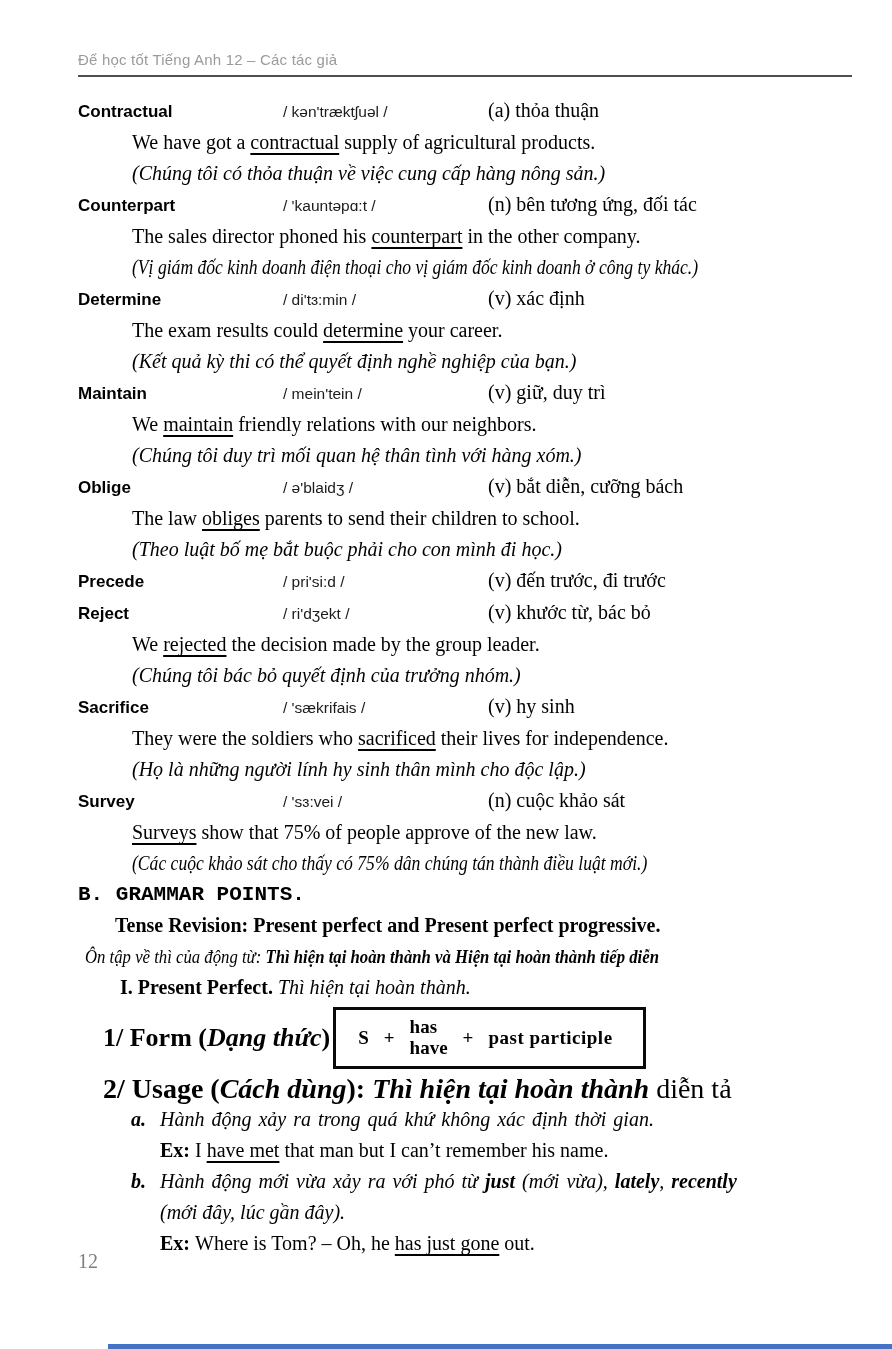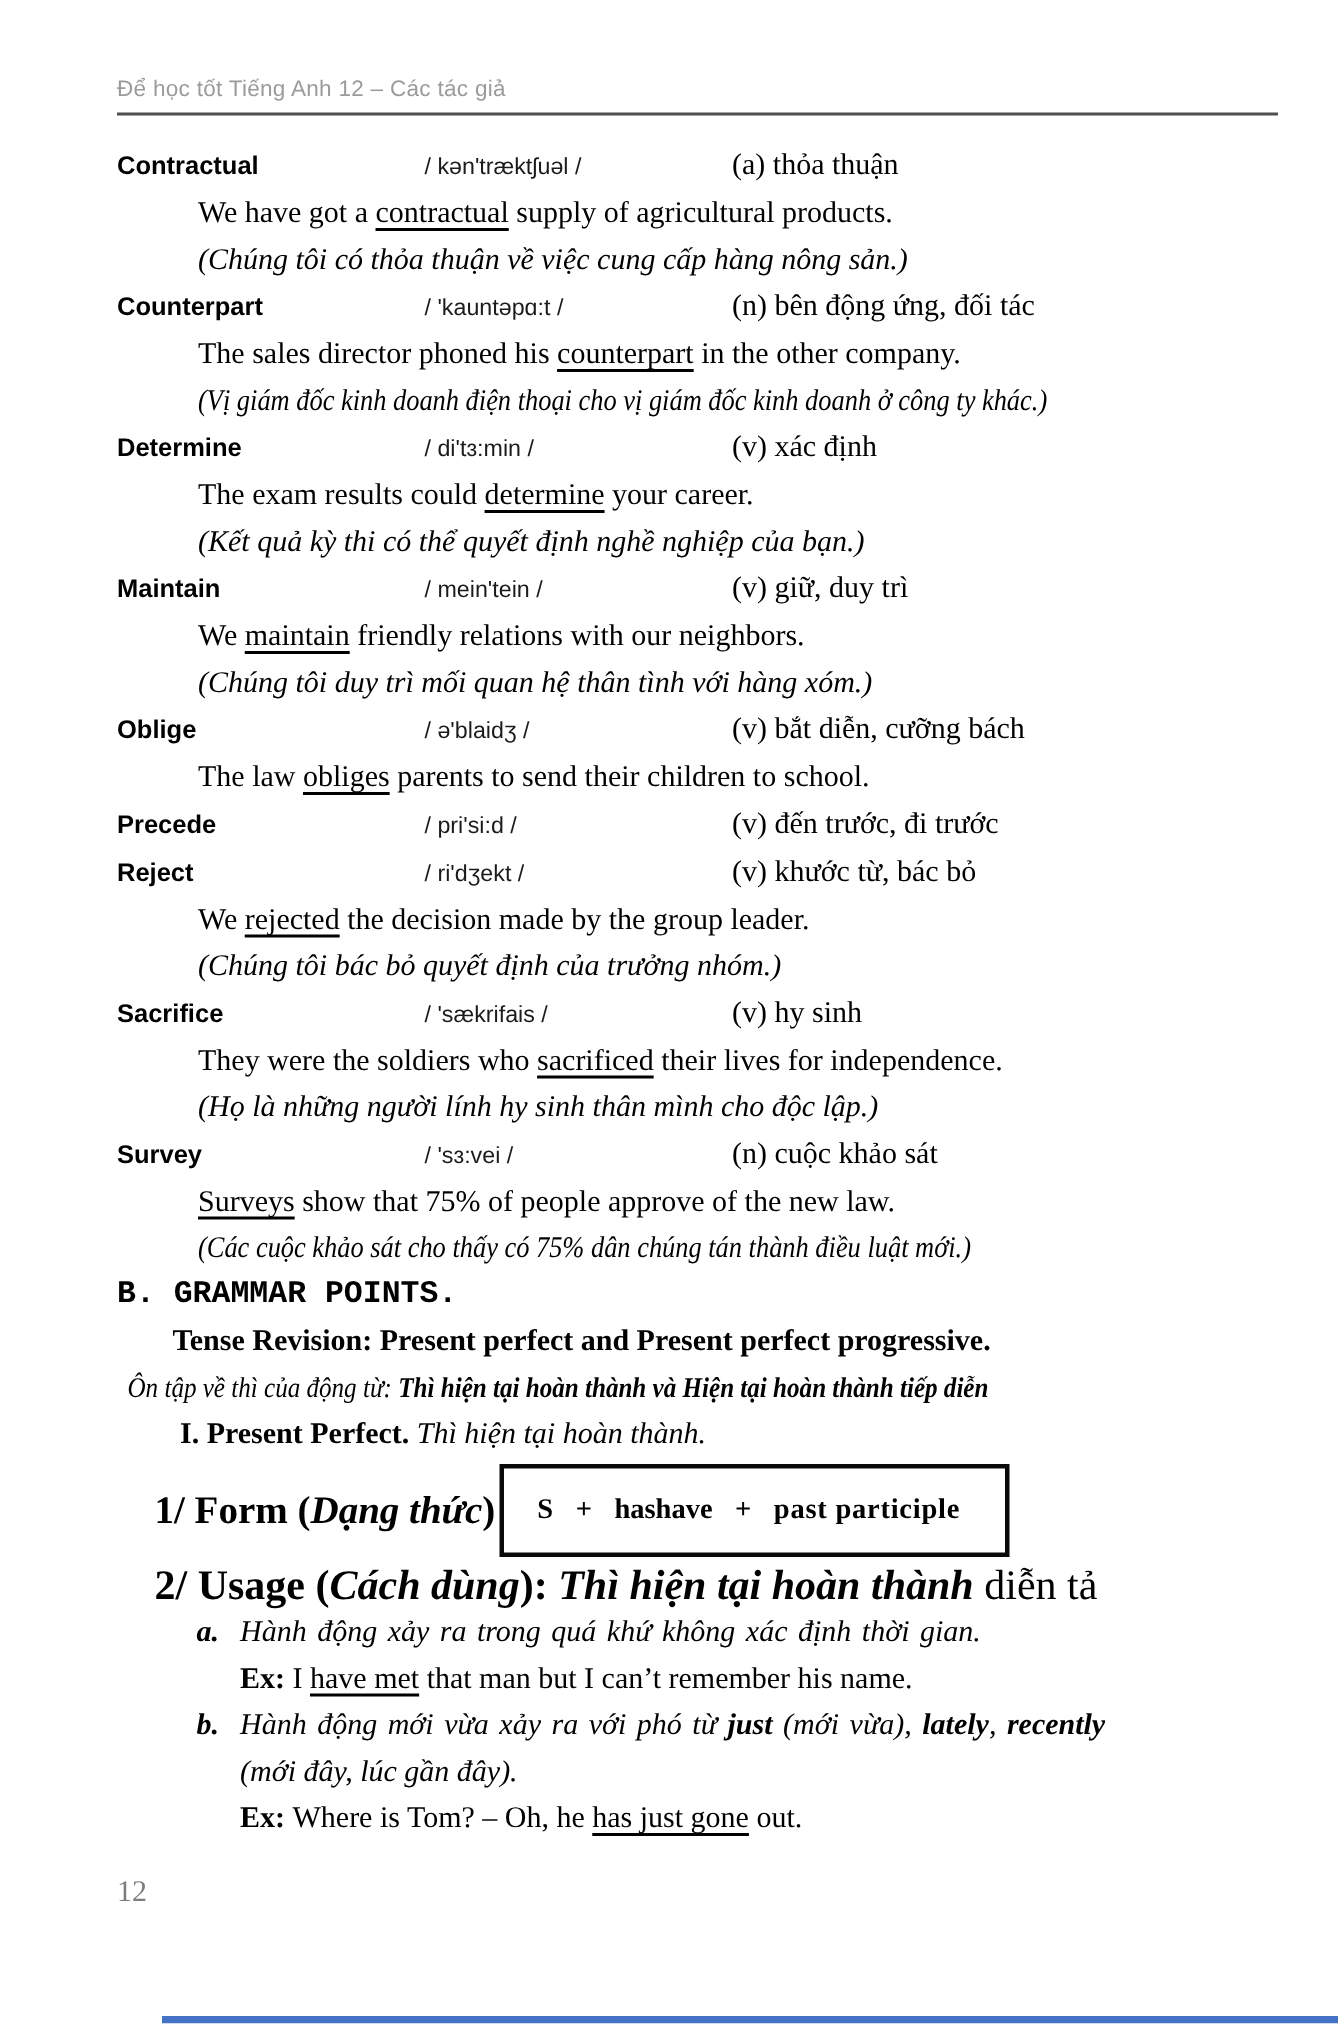--- a/index.html
+++ b/index.html
@@ -42,21 +42,21 @@
   .pp-head .vn { font-style:italic; }
 
   .form-row { display:flex; align-items:center; height:70px; margin-left:25px; }
   .form-label { font-size:26px; font-weight:700; white-space:nowrap; }
   .form-label .it { font-style:italic; }
   .form-box {
     display:inline-flex; align-items:center; border:3px solid #0a0a0a;
     height:62px; margin-left:3px; padding:0 30px 0 22px; gap:15px;
     font-weight:700; font-size:19px; white-space:nowrap;
   }
-  .fb-stack { display:flex; justify-content:center; line-height:1.08; }
+  .fb-stack { display:flex; flex-direction:column; justify-content:center; line-height:1.08; }
   .fb-pp { letter-spacing:0.5px; }
 
   .usage-line { line-height:31px; margin-left:25px; font-size:28px; white-space:nowrap; }
   .usage-line .b { font-weight:700; }
   .usage-line .bi { font-weight:700; font-style:italic; }
 
   .item { display:flex; margin-left:53px; line-height:31px; font-size:20px; white-space:nowrap; }
   .item .letter { width:29px; flex:none; font-weight:700; font-style:italic; }
   .item .txt { font-style:italic; word-spacing:2px; }
   .item .txt .bi { font-weight:700; }
@@ -85,21 +85,21 @@
         <span class="mean">(a) thỏa thuận</span>
       </div>
       <div class="line ex"><span>We have got a </span><u class="w">contractual</u><span> supply of agricultural products.</span></div>
       <div class="line tr"><span>(Chúng tôi có thỏa thuận về việc cung cấp hàng nông sản.)</span></div>
     </div>
 
     <div>
       <div class="vrow">
         <span class="term">Counterpart</span>
         <span class="phon">/ 'kauntəpɑ:t /</span>
-        <span class="mean">(n) bên động ứng, đối tác</span>
+        <span class="mean">(n) bên tương ứng, đối tác</span>
       </div>
       <div class="line ex"><span>The sales director phoned his </span><u class="w">counterpart</u><span> in the other company.</span></div>
       <div class="line tr"><span class="cond">(Vị giám đốc kinh doanh điện thoại cho vị giám đốc kinh doanh ở công ty khác.)</span></div>
     </div>
 
     <div>
       <div class="vrow">
         <span class="term">Determine</span>
         <span class="phon">/ di'tɜ:min /</span>
         <span class="mean">(v) xác định</span>
@@ -118,20 +118,21 @@
       <div class="line tr"><span>(Chúng tôi duy trì mối quan hệ thân tình với hàng xóm.)</span></div>
     </div>
 
     <div>
       <div class="vrow">
         <span class="term">Oblige</span>
         <span class="phon">/ ə'blaidʒ /</span>
         <span class="mean">(v) bắt diễn, cưỡng bách</span>
       </div>
       <div class="line ex"><span>The law </span><u class="w">obliges</u><span> parents to send their children to school.</span></div>
+      <div class="line tr"><span>(Theo luật bố mẹ bắt buộc phải cho con mình đi học.)</span></div>
     </div>
 
     <div>
       <div class="vrow">
         <span class="term">Precede</span>
         <span class="phon">/ pri'si:d /</span>
         <span class="mean">(v) đến trước, đi trước</span>
       </div>
     </div>
 

